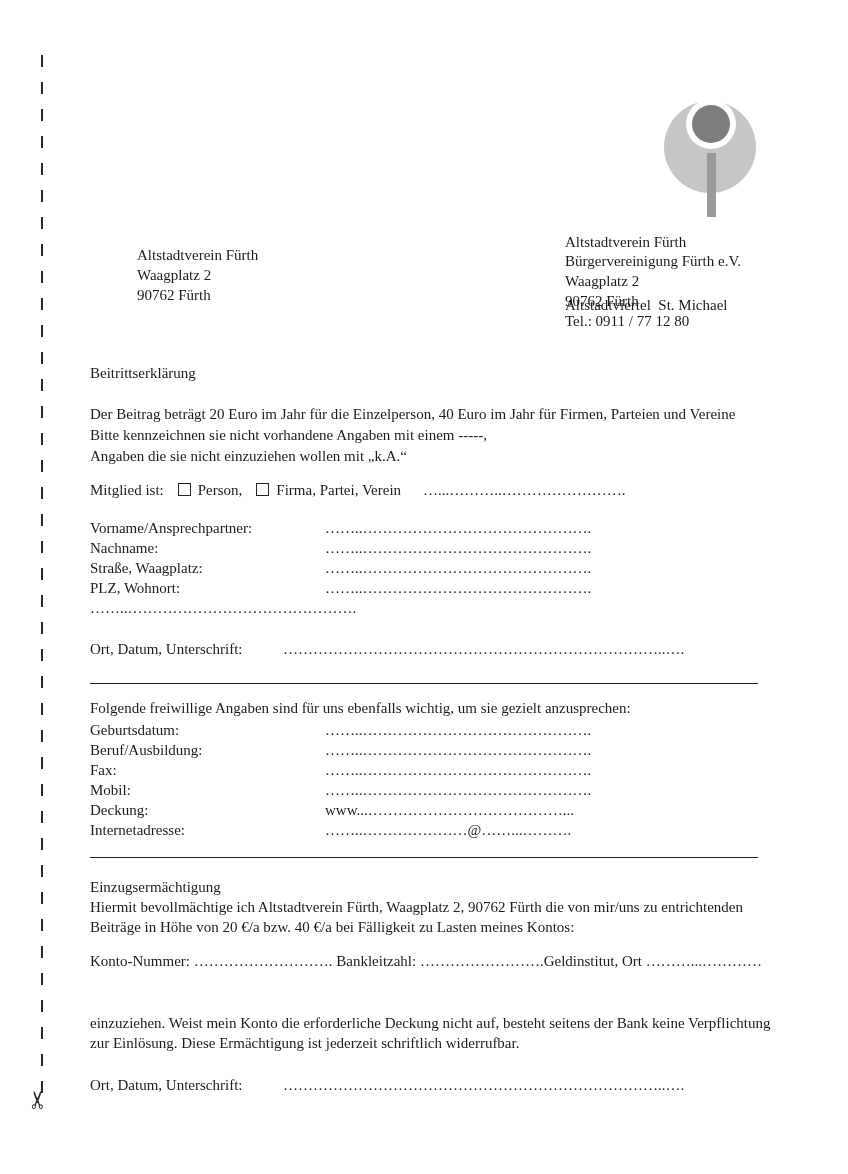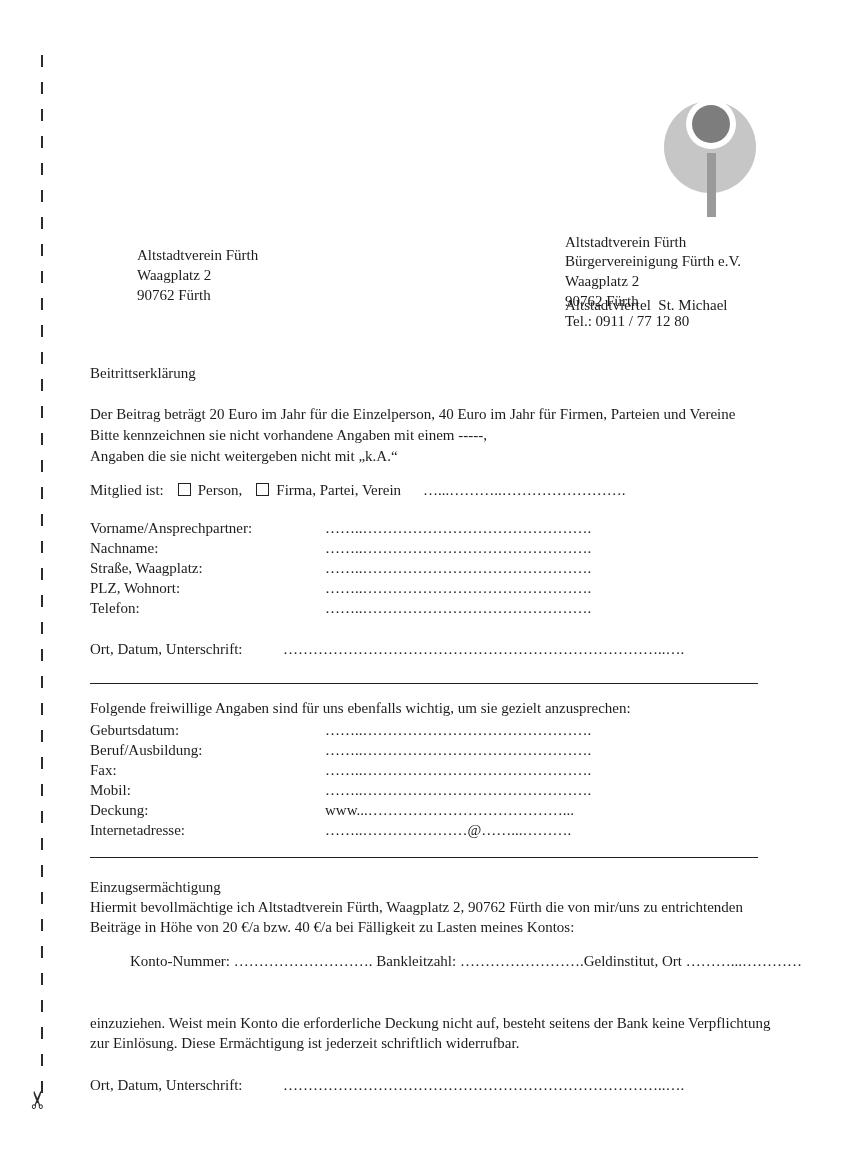--- a/index.html
+++ b/index.html
@@ -46,21 +46,21 @@
   .f2 { top:720px; }
   .sig { position:absolute; left:90px; display:flex; }
   .sig .slabel { width:193px; flex:0 0 auto; }
   .sig1 { top:641px; }
   .sig2 { top:1077px; }
   .rule { position:absolute; left:90px; width:668px; height:1px; background:#222; }
   .rule1 { top:683px; }
   .rule2 { top:857px; }
   .vol-heading { position:absolute; left:90px; top:700px; }
   .debit { position:absolute; left:90px; top:877px; line-height:20px; }
-  .konto { position:absolute; left:90px; top:953px;margin-left:40px; }
+  .konto { position:absolute; left:90px; top:953px; }
   .debit2 { position:absolute; left:90px; top:997px; line-height:20px;margin-top:16px; }
 </style>
 </head>
 <body>
 
 <div class="page">
 
   <div class="cutline"></div>
   <div class="scissors">✂</div>
 
@@ -87,21 +87,21 @@
     <div>Waagplatz 2</div>
     <div>90762 Fürth</div>
     <div>Tel.: 0911 / 77 12 80</div>
   </div>
 
   <div class="title">Beitrittserklärung</div>
 
   <div class="intro">
     <div>Der Beitrag beträgt 20 Euro im Jahr für die Einzelperson, 40 Euro im Jahr für Firmen, Parteien und Vereine</div>
     <div>Bitte kennzeichnen sie nicht vorhandene Angaben mit einem -----,</div>
-    <div>Angaben die sie nicht weitergeben nicht mit „k.A.“</div>
+    <div>Angaben die sie nicht einzuziehen wollen mit „k.A.“</div>
   </div>
 
   <div class="member">
     <span>Mitglied ist:</span><span class="cb"></span><span>Person,</span><span class="cb"></span><span>Firma, Partei, Verein</span><span class="mdots">…...………..…………………….</span>
   </div>
 
   <div class="fields f1">
     <div class="row">
       <span class="flabel">Vorname/Ansprechpartner:</span>
       <span class="fdots">……..……………………………………….</span>
@@ -112,21 +112,20 @@
     </div>
     <div class="row">
       <span class="flabel">Straße, Waagplatz:</span>
       <span class="fdots">……..……………………………………….</span>
     </div>
     <div class="row">
       <span class="flabel">PLZ, Wohnort:</span>
       <span class="fdots">……..……………………………………….</span>
     </div>
     <div class="row">
-      <span class="flabel">Telefon:</span>
       <span class="fdots">……..……………………………………….</span>
     </div>
   </div>
 
   <div class="sig sig1">
     <span class="slabel">Ort, Datum, Unterschrift:</span>
     <span>…………………………………………………………………..….</span>
   </div>
 
   <div class="rule rule1"></div>

